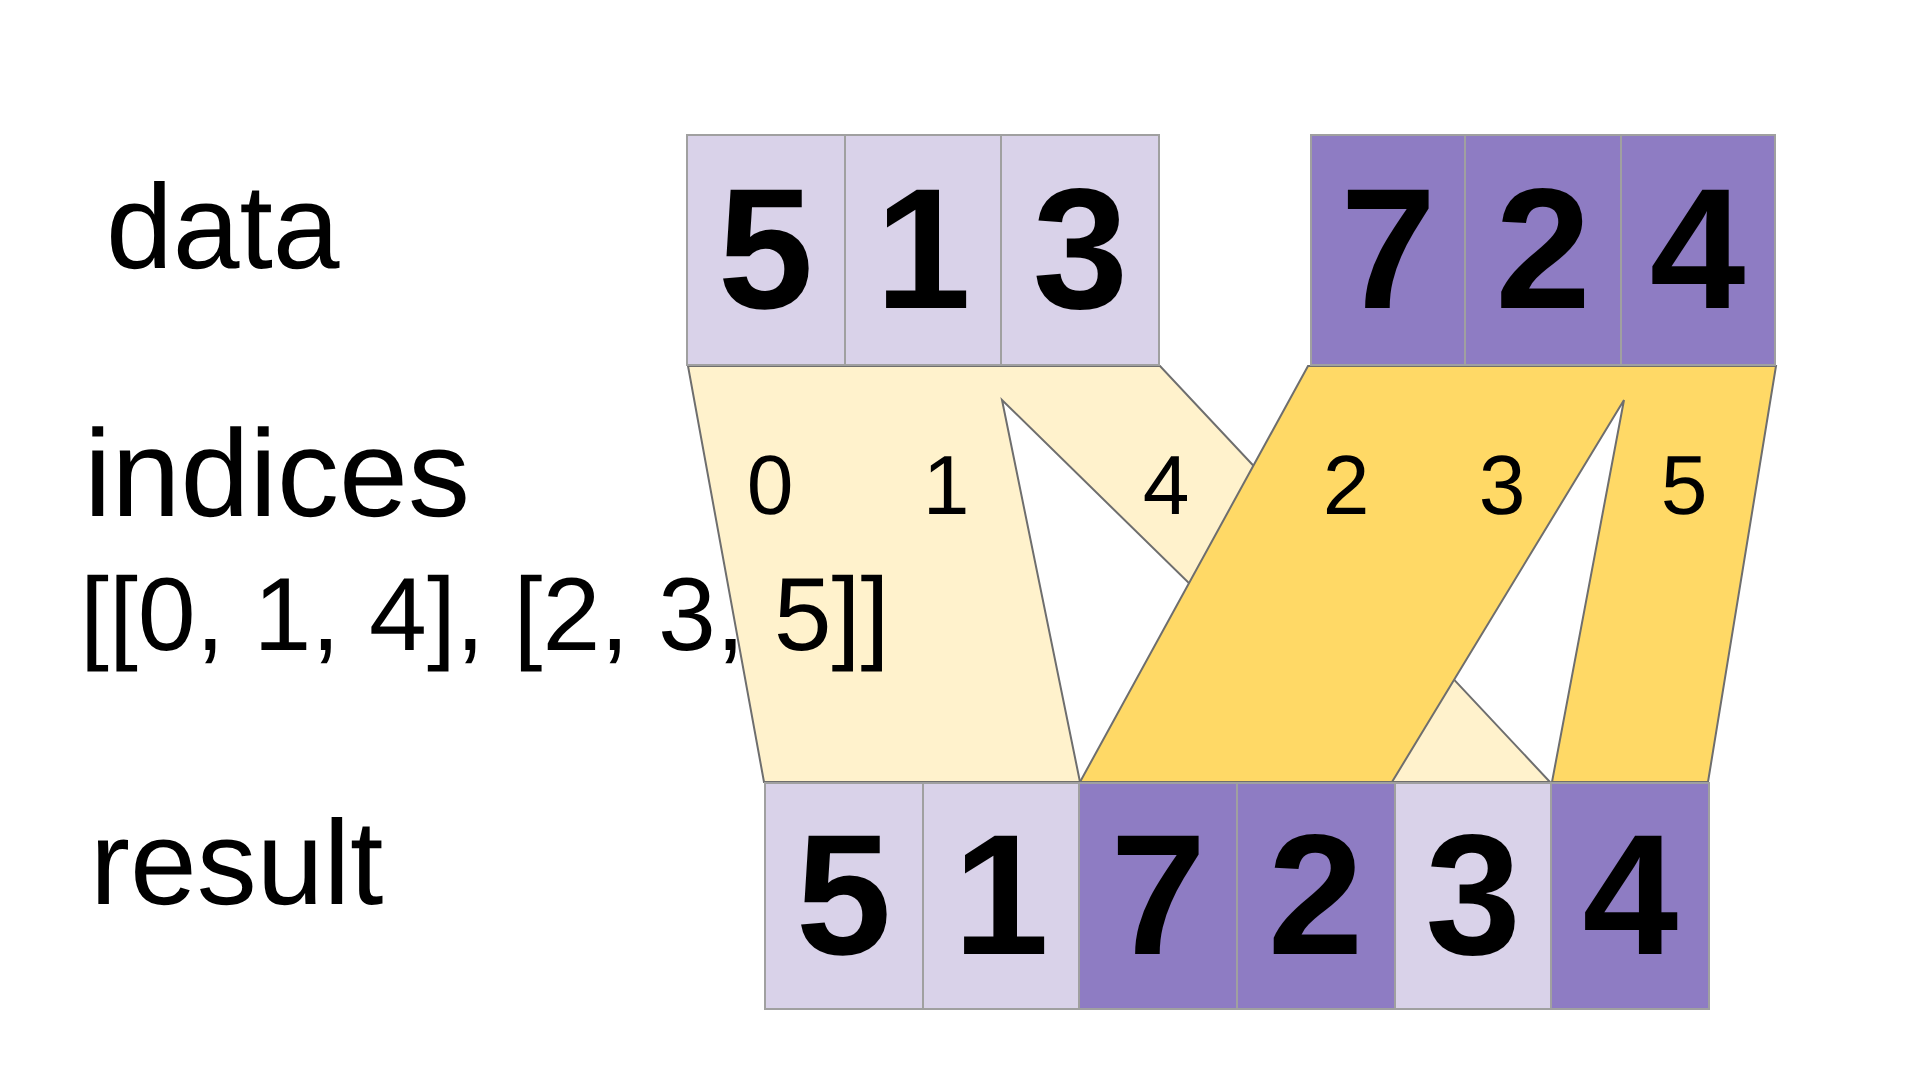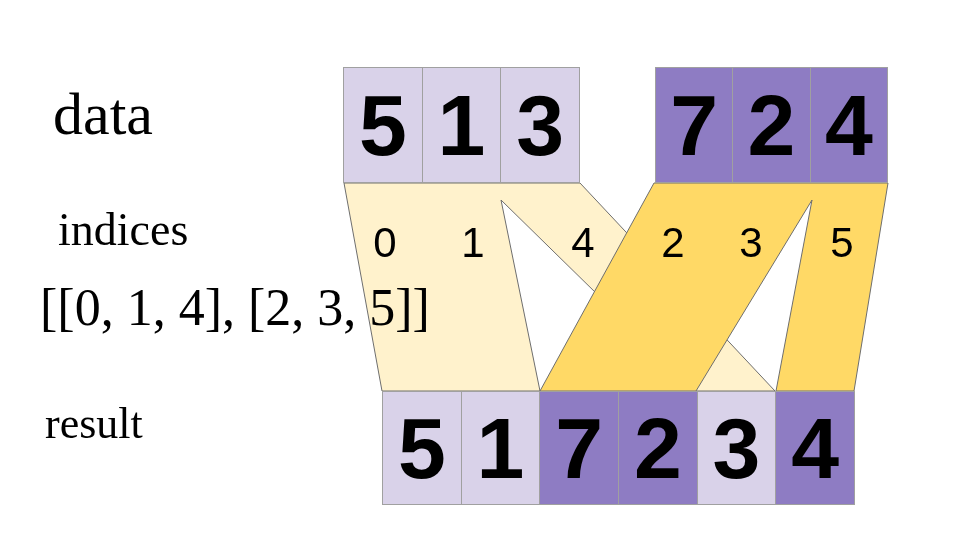--- a/index.html
+++ b/index.html
@@ -1,25 +1,25 @@
 <!DOCTYPE html>
 <html style="--lavender: #d9d2e9; --purple: #8e7cc3; --cream: #fff2cc; --gold: #ffd966; --cell-border: #a0a0a0; --band-border: #6e6e6e; --text: #000000; --background: #ffffff;"><head>
 <meta charset="utf-8">
 <style>
   html,body{margin:0;padding:0;background:#fff;}
   #canvas{
     position:relative;width:960px;height:540px;overflow:hidden;background:var(--background,#fff);
     font-family:"Liberation Sans",sans-serif;color:var(--text,#000);
   }
   #bands{position:absolute;left:0;top:0;width:960px;height:540px;}
-  .label{position:absolute;line-height:1;white-space:nowrap;font-family:Liberation Serif, serif;}
+  .label{position:absolute;line-height:1;white-space:nowrap;}
   .label-data{left:53px;top:84px;font-size:60px;}
-  .label-indices{left:58px;top:207px;font-size:46px;}
+  .label-indices{left:42px;top:207px;font-size:62px;}
   .label-indices-value{left:40px;top:282px;font-size:52px;}
-  .label-result{left:45px;top:402px;font-size:44px;text-align:right;}
+  .label-result{left:45px;top:402px;font-size:60px;text-align:right;}
   .cells{position:absolute;display:flex;box-sizing:border-box;border:1px solid var(--cell-border,#a0a0a0);}
   .cell{
     flex:1;display:flex;align-items:center;justify-content:center;
     font-weight:bold;font-size:86px;line-height:1;
   }
   .cell + .cell{border-left:1px solid var(--cell-border,#a0a0a0);}
   .light{background:var(--lavender,#d9d2e9);}
   .dark{background:var(--purple,#8e7cc3);}
   #data-group-1{left:343px;top:67px;width:237px;height:116px;}
   #data-group-2{left:655px;top:67px;width:233px;height:116px;}

